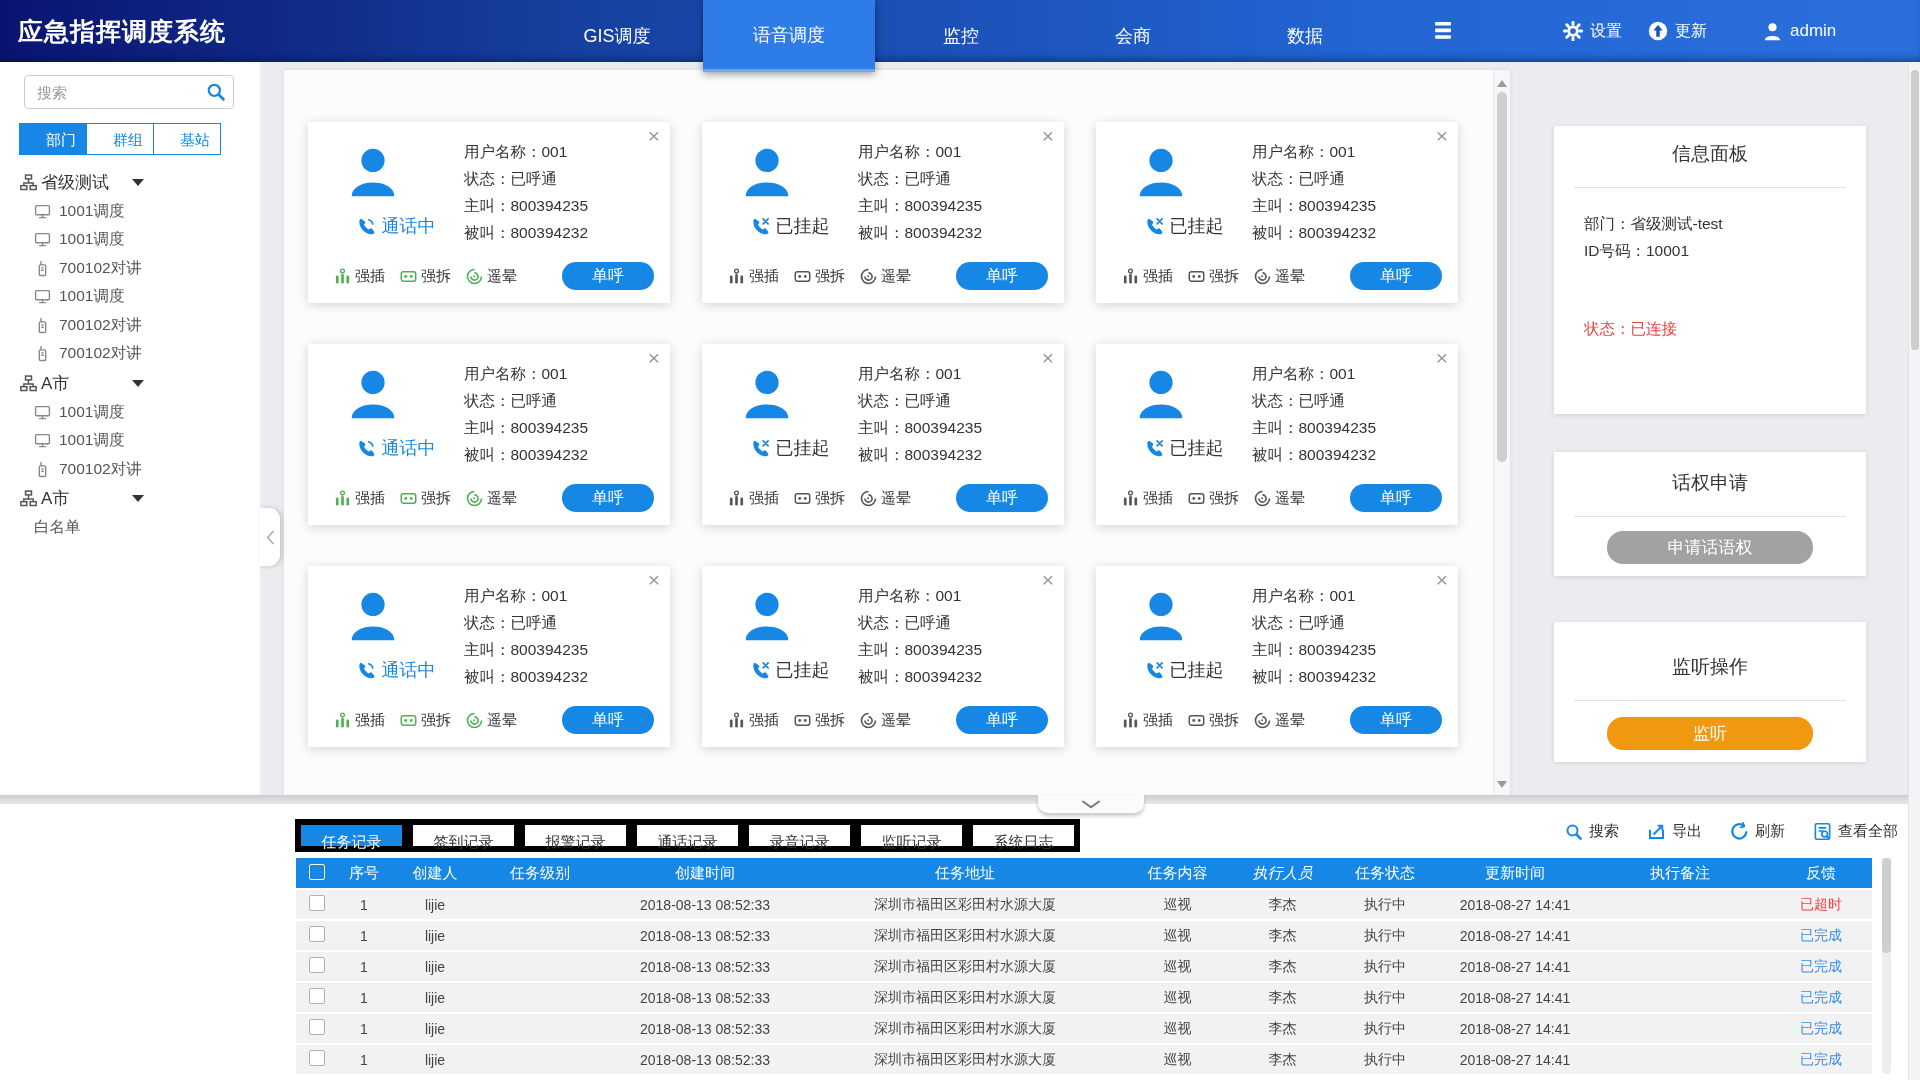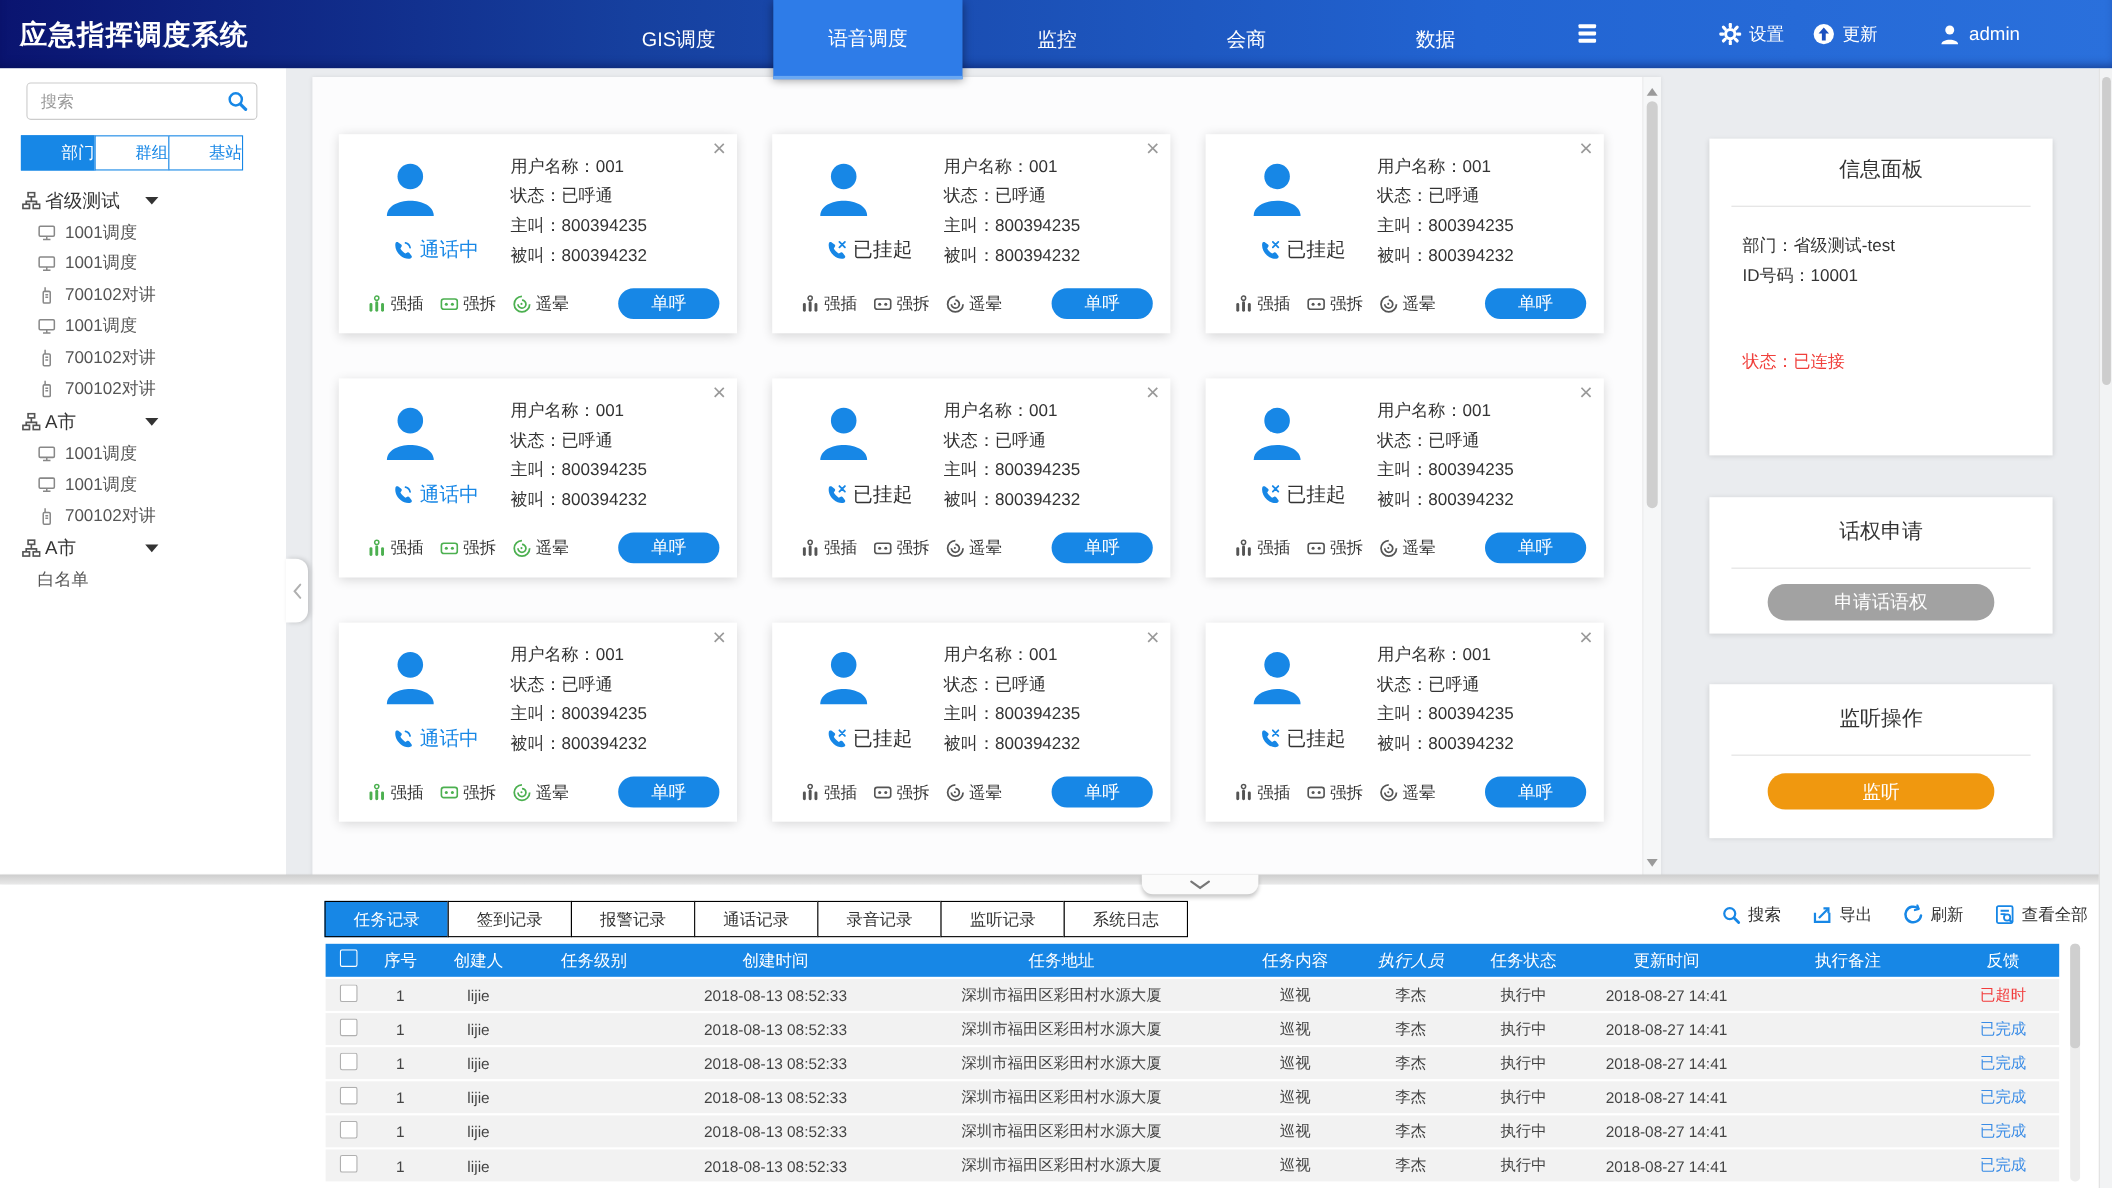--- a/index.html
+++ b/index.html
@@ -20,21 +20,21 @@
   .nav-right{position:absolute;top:0;height:62px;display:flex;align-items:center;gap:7px;color:#fff;font-size:16px;cursor:pointer;}
   #nav-settings{left:1563px;} #nav-update{left:1648px;} #nav-user{left:1762px;font-size:17px;}
 
   
   .sidebar{position:absolute;left:0;top:62px;width:260px;height:736px;background:#fff;}
   .search-box{position:relative;margin:13px 26px 0 24px;height:32px;border:1px solid #ccc;border-radius:4px;background:#fff;}
   .search-box input{border:none;outline:none;width:165px;height:28px;margin:1px 0 0 10px;font-size:15px;color:#333;background:transparent;}
   .search-box input::placeholder{color:#9a9a9a;}
   .search-box .icon{position:absolute;right:7px;top:6px;color:#1787e6;cursor:pointer;}
   .side-tabs{display:flex;margin:14px 0 0 20px;}
-  .side-tab{width:68px;height:32px;line-height:32px;text-align:right;font-size:15px;border:1px solid #1787e6;
+  .side-tab{width:68px;height:32px;line-height:32px;text-align:center;font-size:15px;border:1px solid #1787e6;
     color:#1787e6;background:#fff;margin-left:-1px;cursor:pointer;box-sizing:border-box;padding-left:16px;}
   .side-tab.active{background:#1787e6;color:#fff;}
   .tree{margin-top:12px;color:#333;}
   .tree-group{position:relative;display:flex;align-items:center;height:30px;margin-left:20px;gap:4px;
     font-size:17px;color:#333;cursor:pointer;}
   .tree-group .icon{color:#555;}
   .tree-caret{position:absolute;left:112px;width:0;height:0;border:6px solid transparent;border-top:7px solid #333;border-bottom:none;cursor:pointer;}
   .tree-item{display:flex;align-items:center;height:28.5px;padding-left:34px;gap:8px;font-size:15.5px;color:#555;cursor:pointer;}
   .tree-item .icon{color:#888;}
   .side-handle{position:absolute;left:260px;top:508px;width:20px;height:58px;background:#fff;
@@ -61,37 +61,37 @@
     font-size:16px;cursor:pointer;font-family:inherit;}
   .v-scrollbar{position:absolute;right:0;top:0;width:17px;height:728px;background:#f6f7f8;border-left:1px solid #ebebeb;box-sizing:border-box;}
   .sb-up{width:0;height:0;border:5px solid transparent;border-bottom:7px solid #9a9a9a;margin:5px auto 0;cursor:pointer;}
   .sb-down{position:absolute;bottom:5px;left:3px;width:0;height:0;border:5px solid transparent;border-top:7px solid #9a9a9a;cursor:pointer;}
   .sb-thumb{position:absolute;top:22px;left:3px;width:10px;height:370px;background:#cfcfcf;border-radius:5px;cursor:pointer;}
 
   
   .rbox{position:absolute;left:1554px;width:312px;background:#fff;box-shadow:0 1px 5px rgba(0,0,0,.12);}
   #info-box{top:126px;height:288px;} #talk-box{top:452px;height:124px;} #monitor-box{top:622px;height:140px;}
   .rbox-title{padding-top:15px;text-align:center;font-size:19px;color:#333;}
-  #talk-box .rbox-title{padding-top:18px;} #monitor-box .rbox-title{padding-top:18px;}
+  #talk-box .rbox-title{padding-top:18px;} #monitor-box .rbox-title{padding-top:32px;}
   .rbox-divider{height:1px;background:#e0e0e0;margin:20px 20px 0;}
   .info-lines{margin:22px 0 0 30px;font-size:15.5px;color:#333;line-height:27px;}
   .info-status{margin:55px 0 0 30px;font-size:15.5px;color:#f0403c;}
   .pill-btn{display:block;margin:14px auto 0;width:206px;height:33px;border:none;border-radius:16px;
     color:#fff;font-size:17px;cursor:pointer;font-family:inherit;}
   #talk-btn{background:#a2a2a2;} #monitor-btn{background:#f0980f;margin-top:16px;}
 
   
   .section-divider{position:absolute;top:795px;left:0;width:1920px;height:9px;
     background:linear-gradient(#cdcdcd,#e9e9e9);box-shadow:0 2px 4px rgba(0,0,0,.12);}
   .collapse-tab{position:absolute;top:795px;left:1038px;width:106px;height:18px;background:#fbfbfb;
     border-radius:0 0 10px 10px;box-shadow:0 3px 4px rgba(0,0,0,.22);display:flex;align-items:center;justify-content:center;
     z-index:6;color:#777;cursor:pointer;}
   .bottom-panel{position:absolute;top:804px;left:0;width:1920px;height:276px;background:#fff;}
   .record-tabs{position:absolute;left:296px;top:15px;display:flex;}
-  .record-tab{min-width:113px;height:33px;line-height:33px;text-align:center;border:1px solid #000000;margin-left:-1px;
+  .record-tab{min-width:113px;height:33px;line-height:33px;text-align:center;border:6px solid #000000;margin-left:-1px;
     font-size:15px;color:#333;background:#fff;cursor:pointer;box-sizing:border-box;padding:0 6px;}
   .record-tab.active{background:#1787e6;color:#fff;}
   .bottom-toolbar{position:absolute;right:22px;top:18px;display:flex;gap:28px;}
   .toolbar-item{display:flex;align-items:center;gap:6px;font-size:15px;color:#333;cursor:pointer;}
   .toolbar-item .icon{color:#1787e6;}
   .task-table{position:absolute;left:296px;top:54px;width:1576px;}
   .t-header{display:flex;align-items:center;background:#1787e6;color:#fff;height:30px;font-size:15px;}
   .t-row{display:flex;align-items:center;background:#f2f2f2;height:29px;font-size:14px;color:#444;margin-top:2px;}
   .t-cell{text-align:center;box-sizing:border-box;overflow:hidden;white-space:nowrap;}
   .hdr-cb{display:inline-block;width:14px;height:14px;border:1.5px solid #fff;border-radius:2px;cursor:pointer;}

